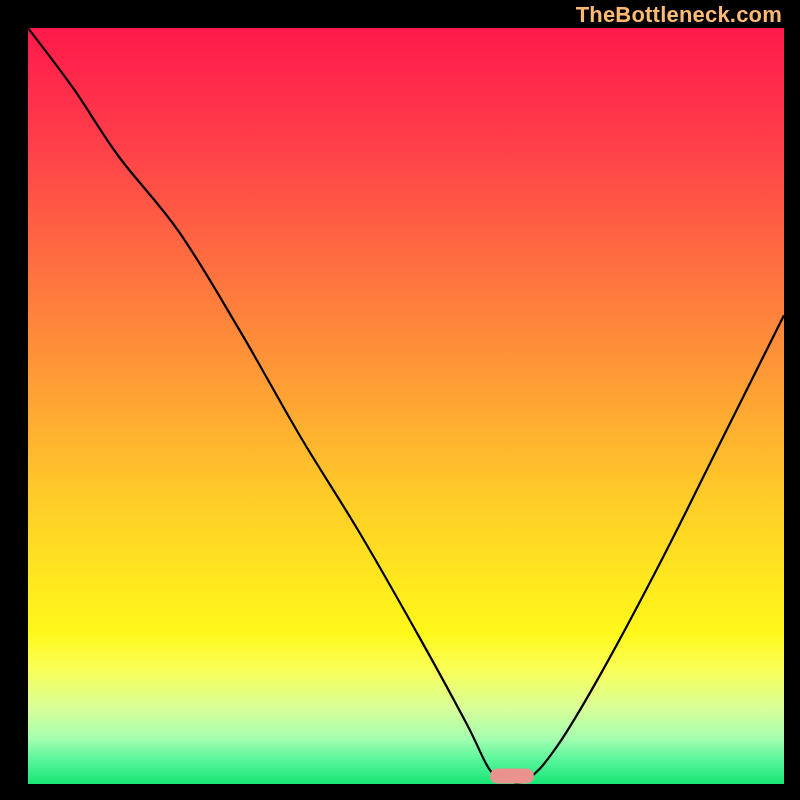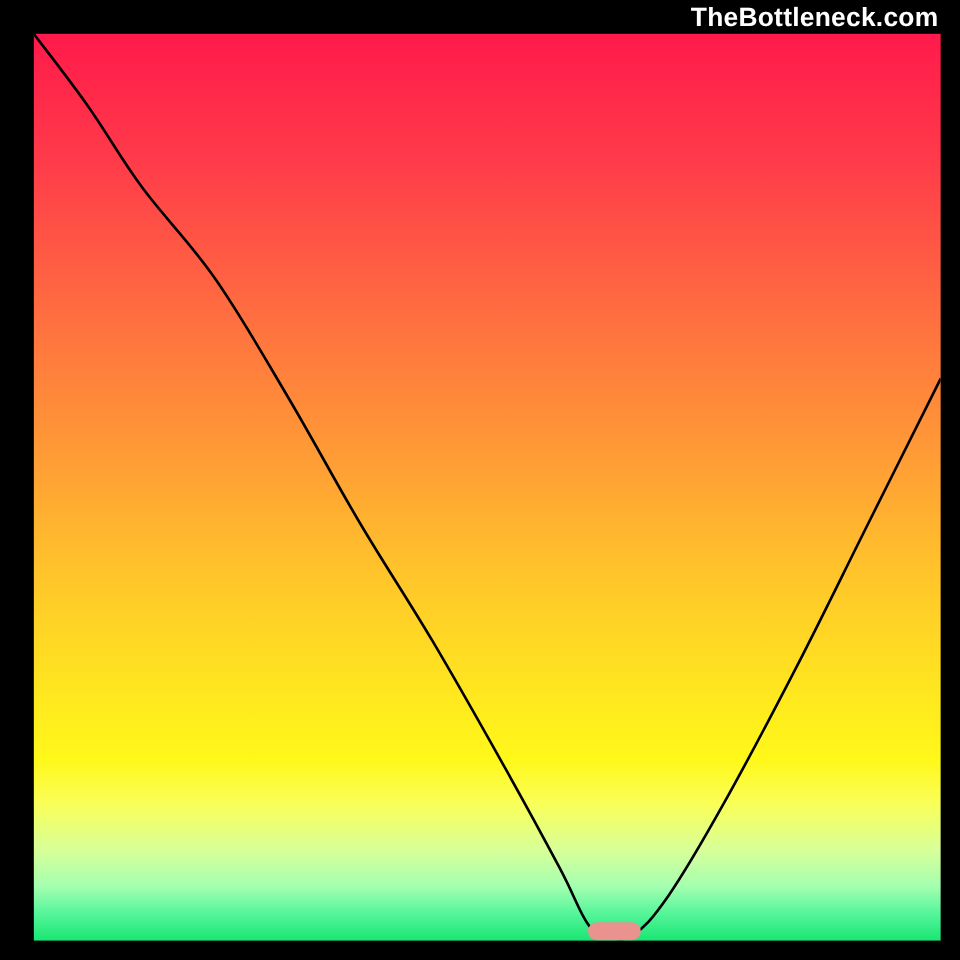--- a/index.html
+++ b/index.html
@@ -24,21 +24,21 @@
     overflow: hidden;
   }
   .gradient {
     position: absolute;
     inset: 0;
   }
   .watermark {
     position: absolute;
     top: 2px;
     right: 18px;
-    color: #ffffff;
+    color: #fdba74;
     font-size: 22px;
     font-weight: 600;
     letter-spacing: 0.2px;
     user-select: none;
   }
   .marker {
     position: absolute;
     width: 44px;
     height: 15px;
     border-radius: 8px;

